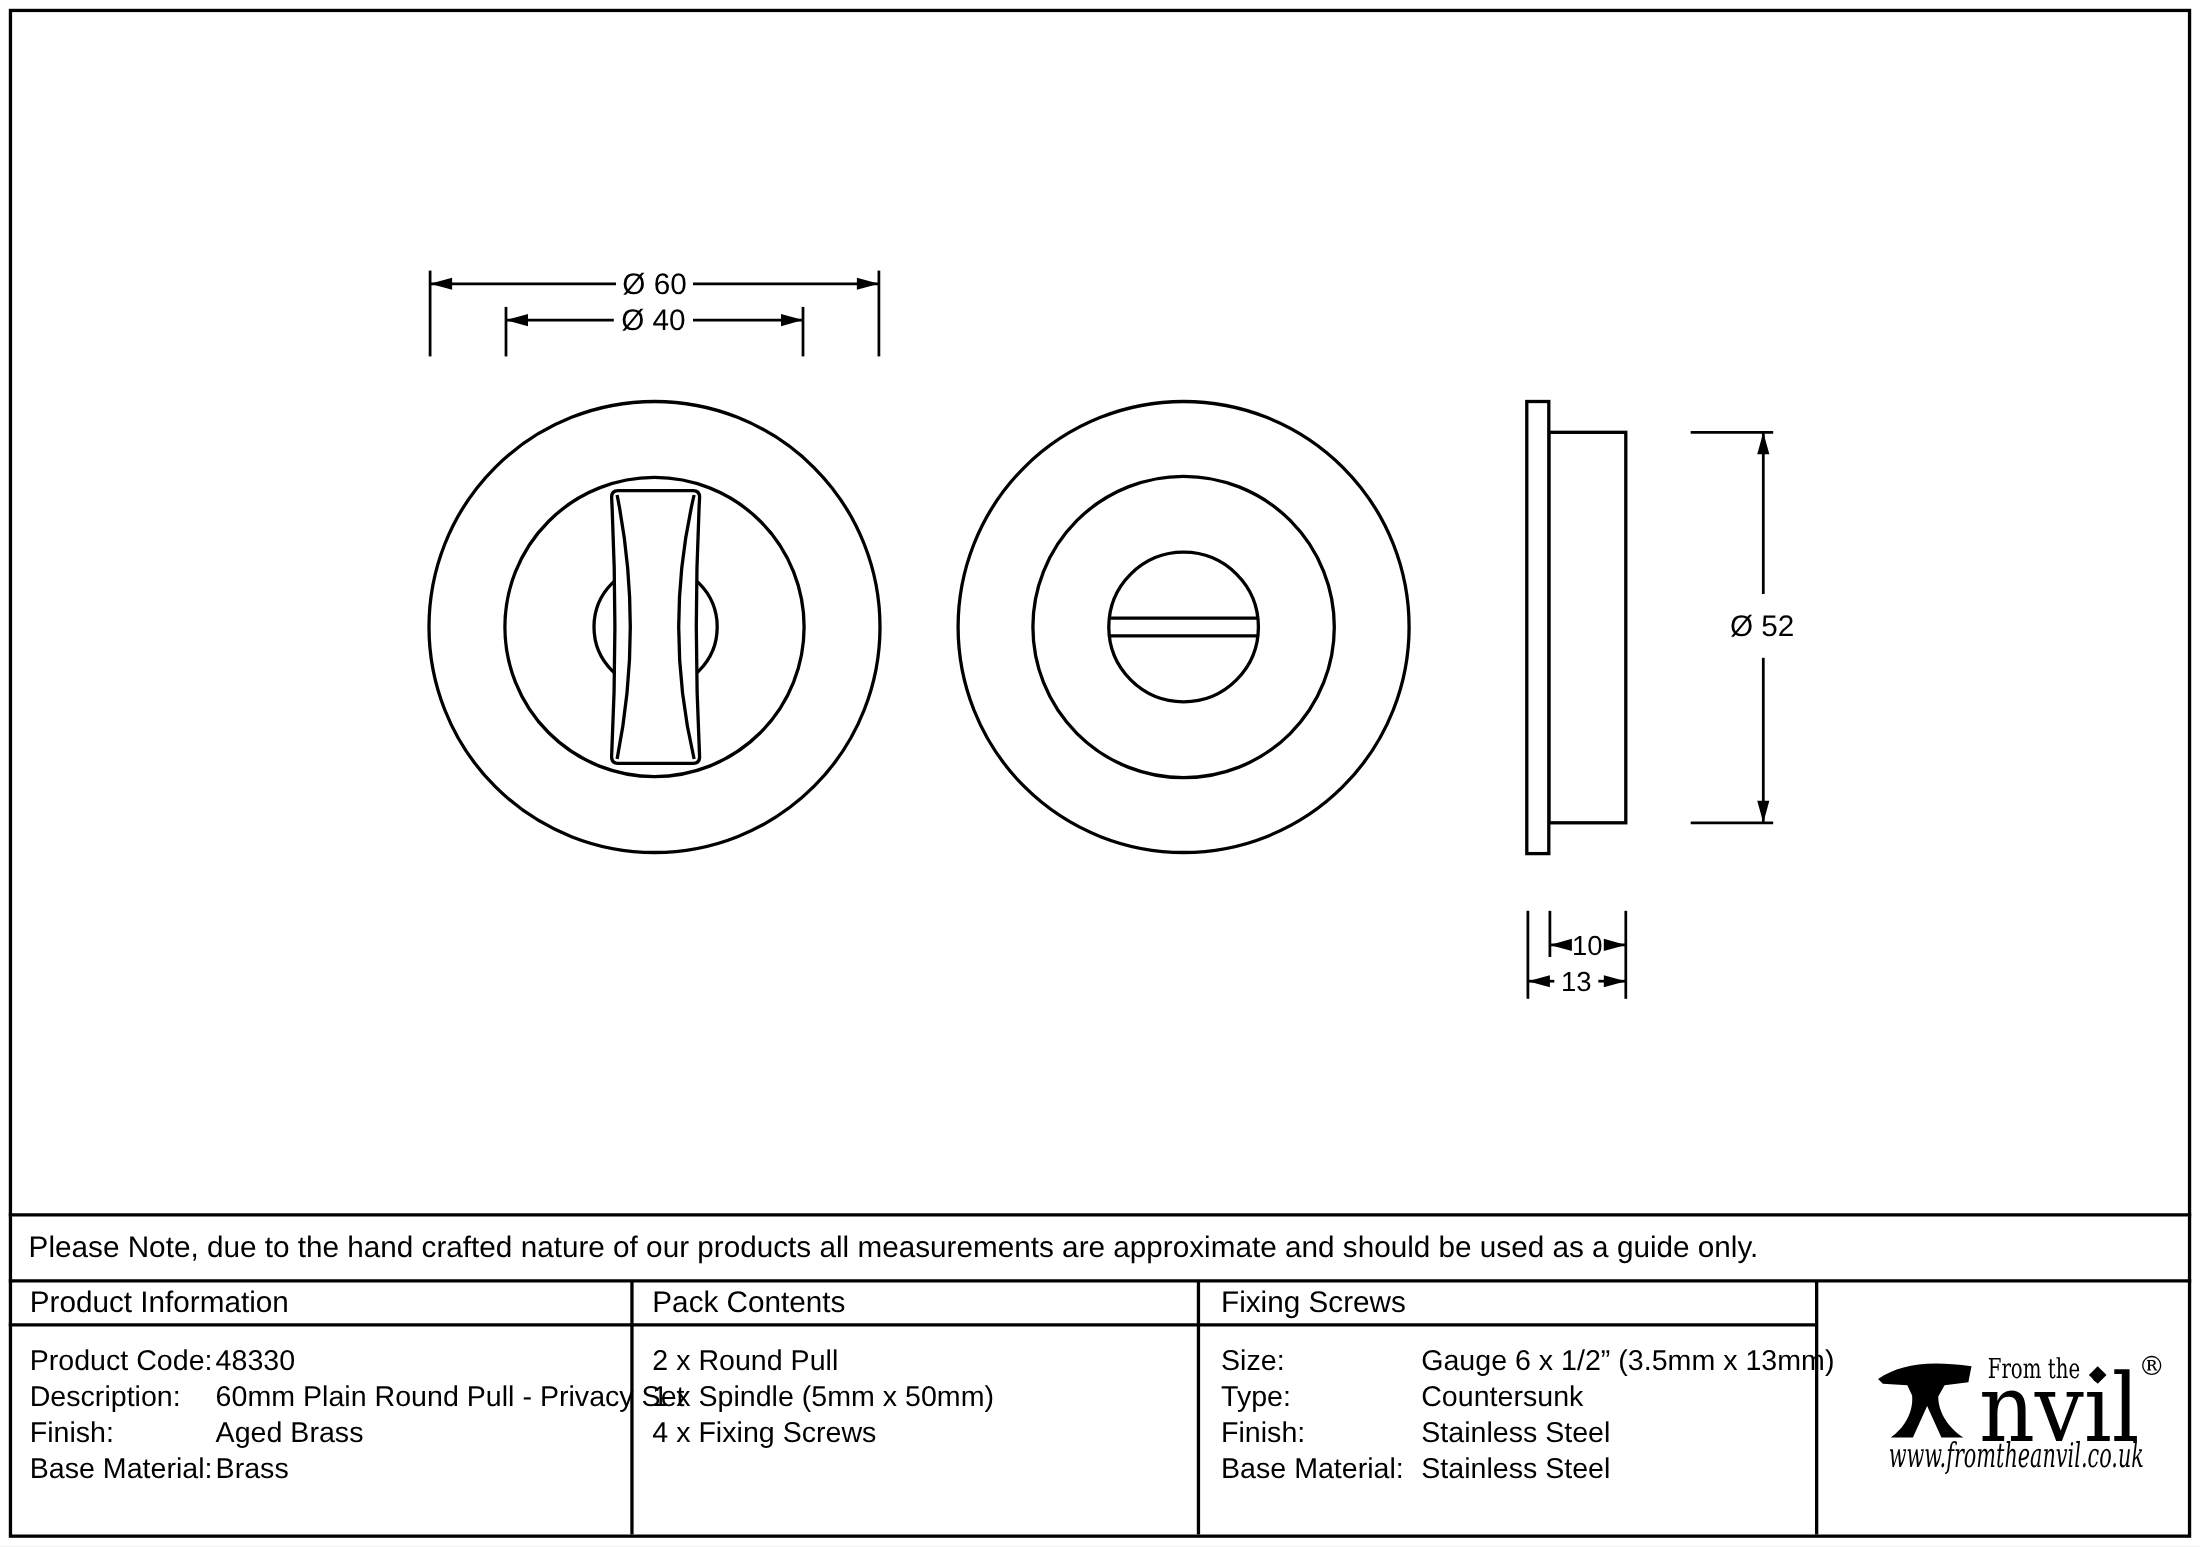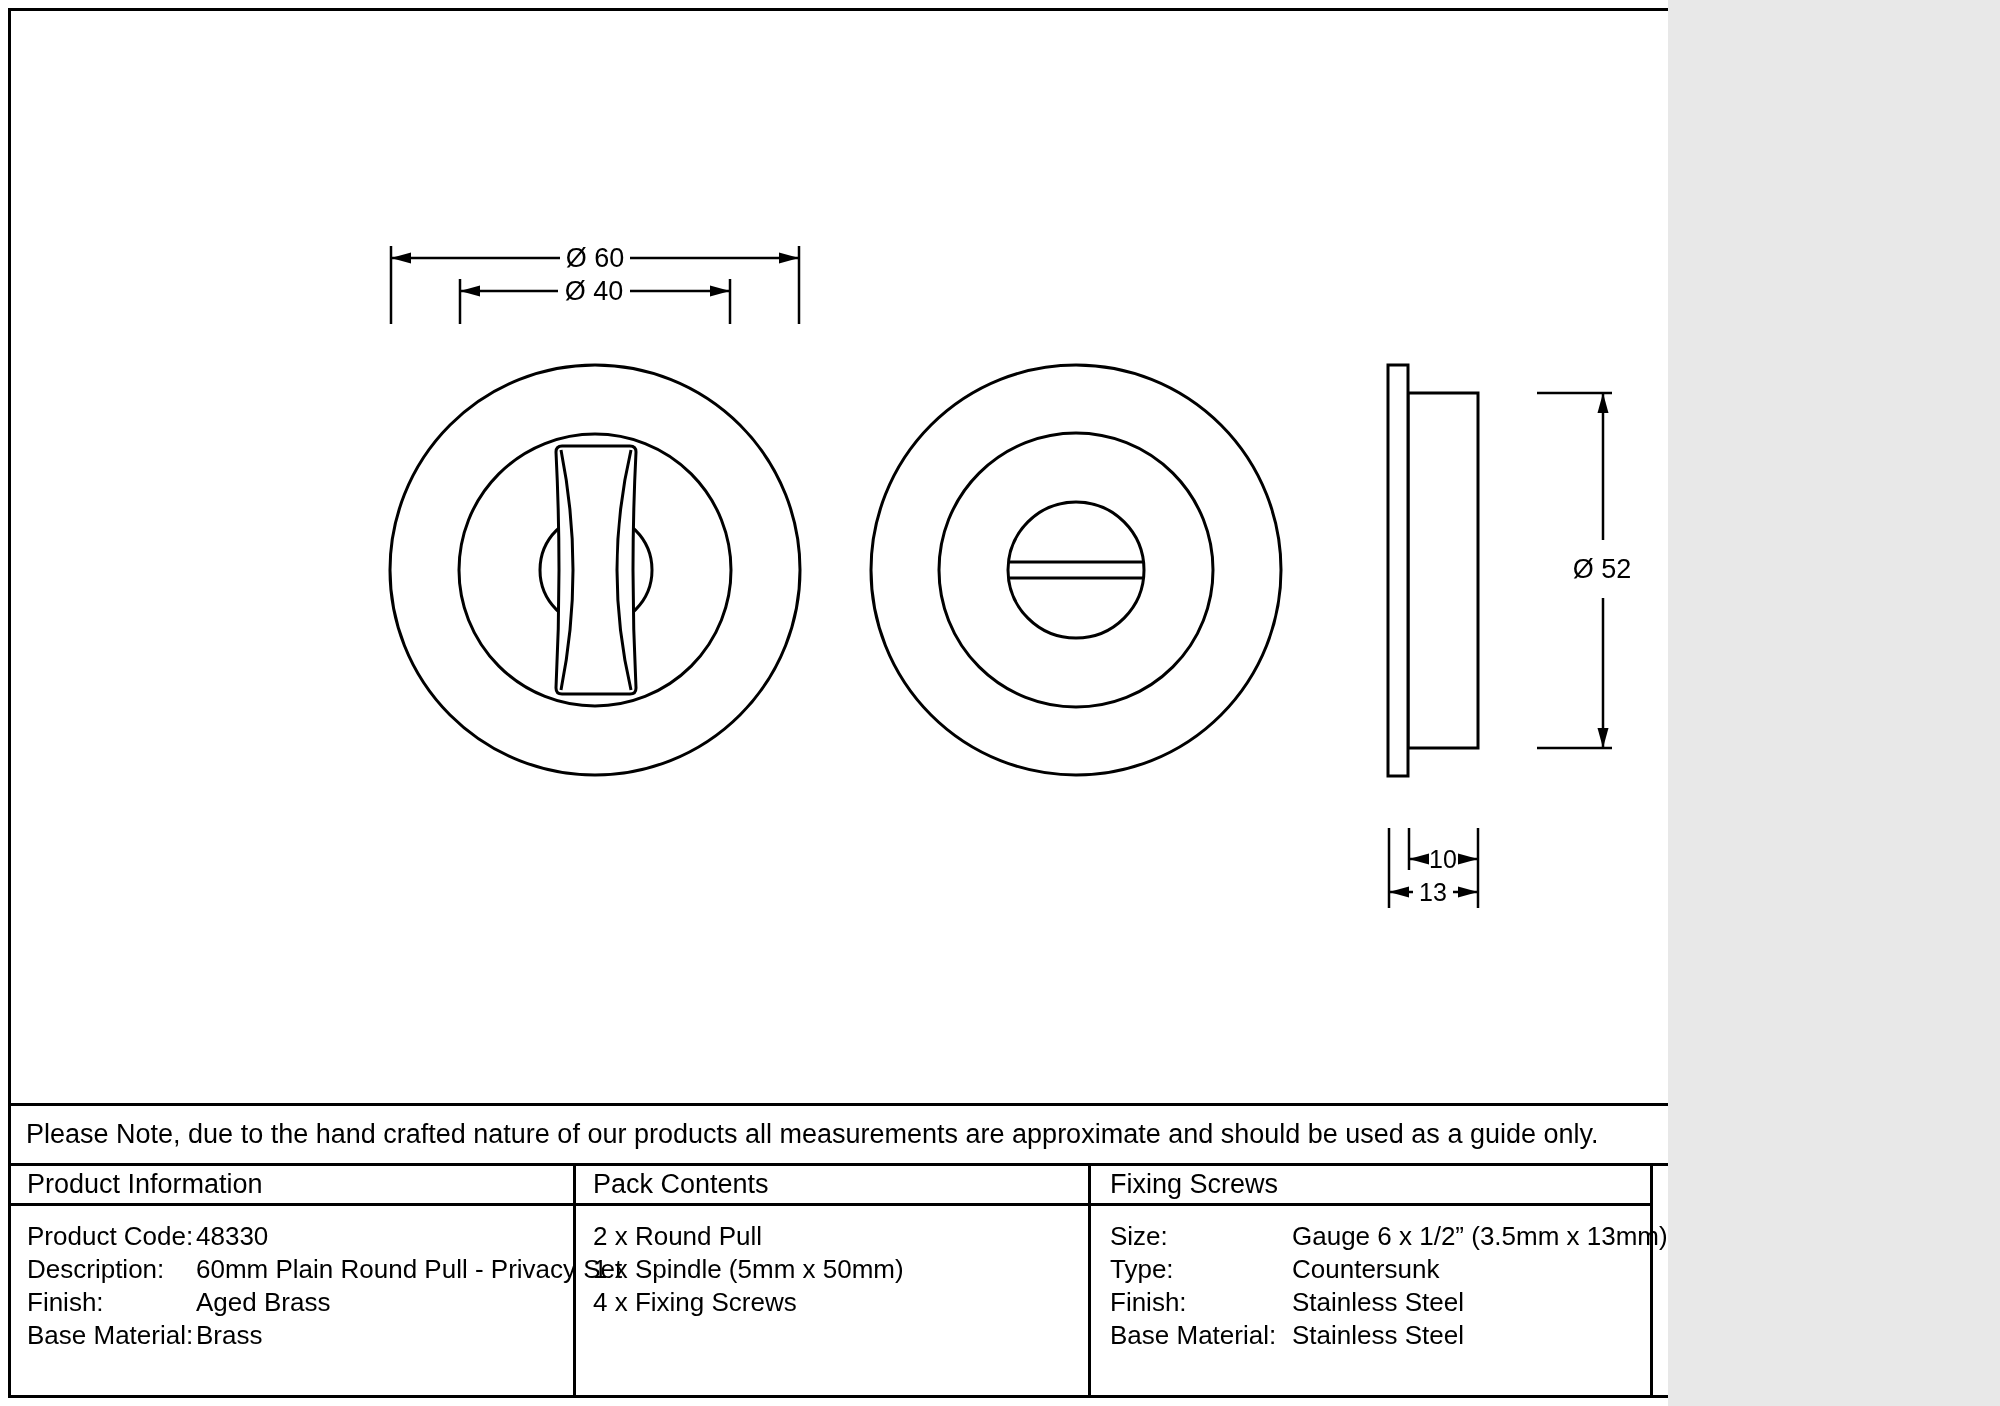--- a/index.html
+++ b/index.html
@@ -1,16 +1,16 @@
 <!DOCTYPE html>
 <html><head>
 <meta charset="utf-8">
 <style>
   html,body{margin:0;padding:0;background:#e8e8e8;}
-  .page{position:relative;width:1668px;height:1406px;background:#ffffff;overflow:hidden;
+  .page{position:relative;width:2000px;height:1406px;background:#ffffff;overflow:hidden;
         font-family:"Liberation Sans",sans-serif;}
   svg{position:absolute;left:0;top:0;}
   .dim-text{font-family:"Liberation Sans",sans-serif;font-size:27px;fill:#000;}
   .dim-text-sm{font-family:"Liberation Sans",sans-serif;font-size:25px;fill:#000;}
   .cell-text{font-family:"Liberation Sans",sans-serif;font-size:26px;fill:#000;}
   .header-text{font-family:"Liberation Sans",sans-serif;font-size:27px;fill:#000;}
   .note-text{font-family:"Liberation Sans",sans-serif;font-size:27px;fill:#000;}
   .logo-small{font-family:"DejaVu Serif","Liberation Serif",serif;font-size:25px;fill:#000;}
   .logo-big{font-family:"DejaVu Serif","Liberation Serif",serif;font-size:86px;fill:#000;}
   .logo-reg{font-family:"DejaVu Serif","Liberation Serif",serif;font-size:24px;fill:#000;}

